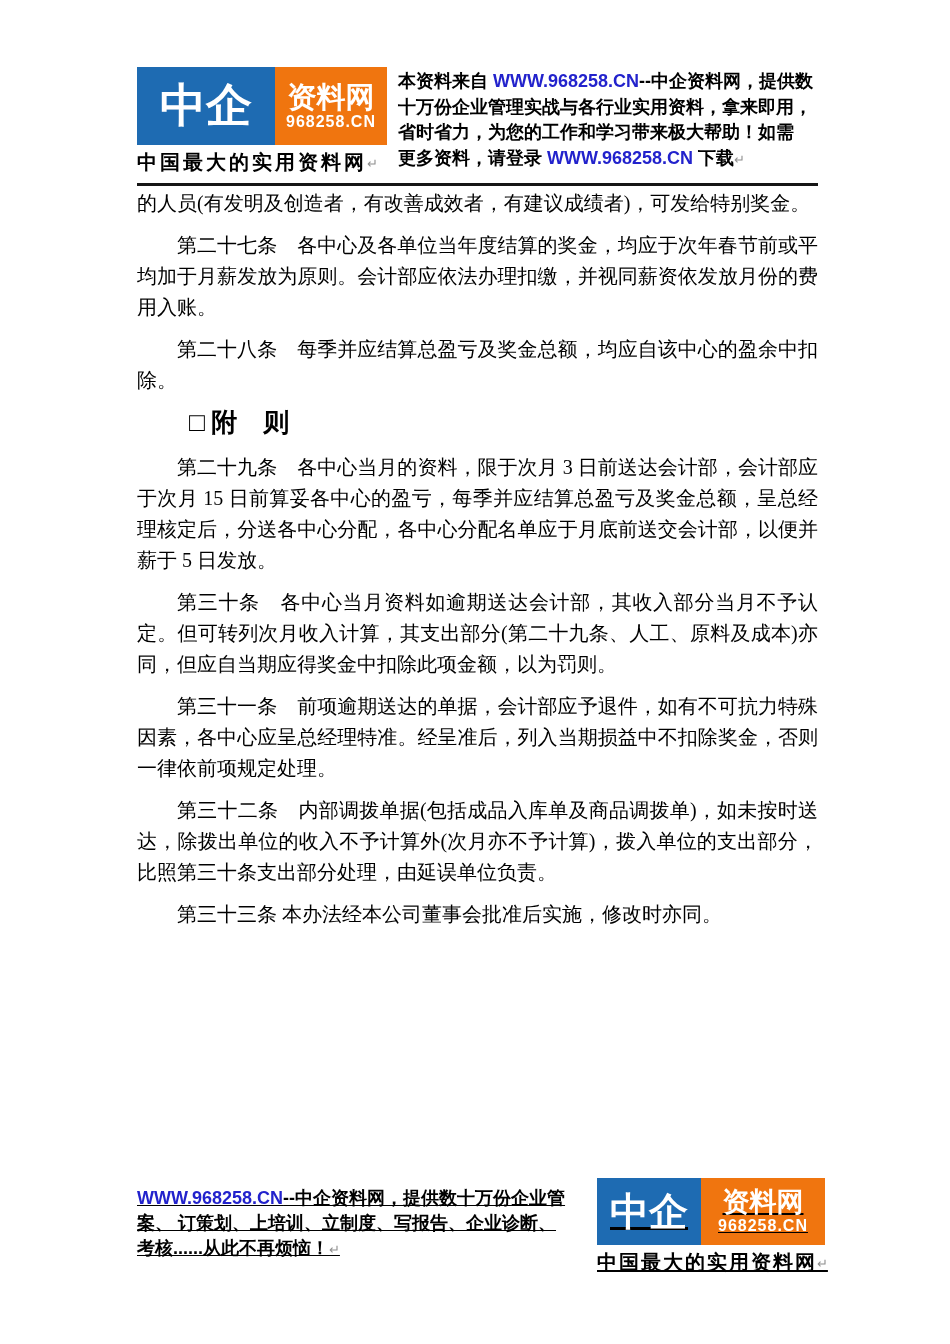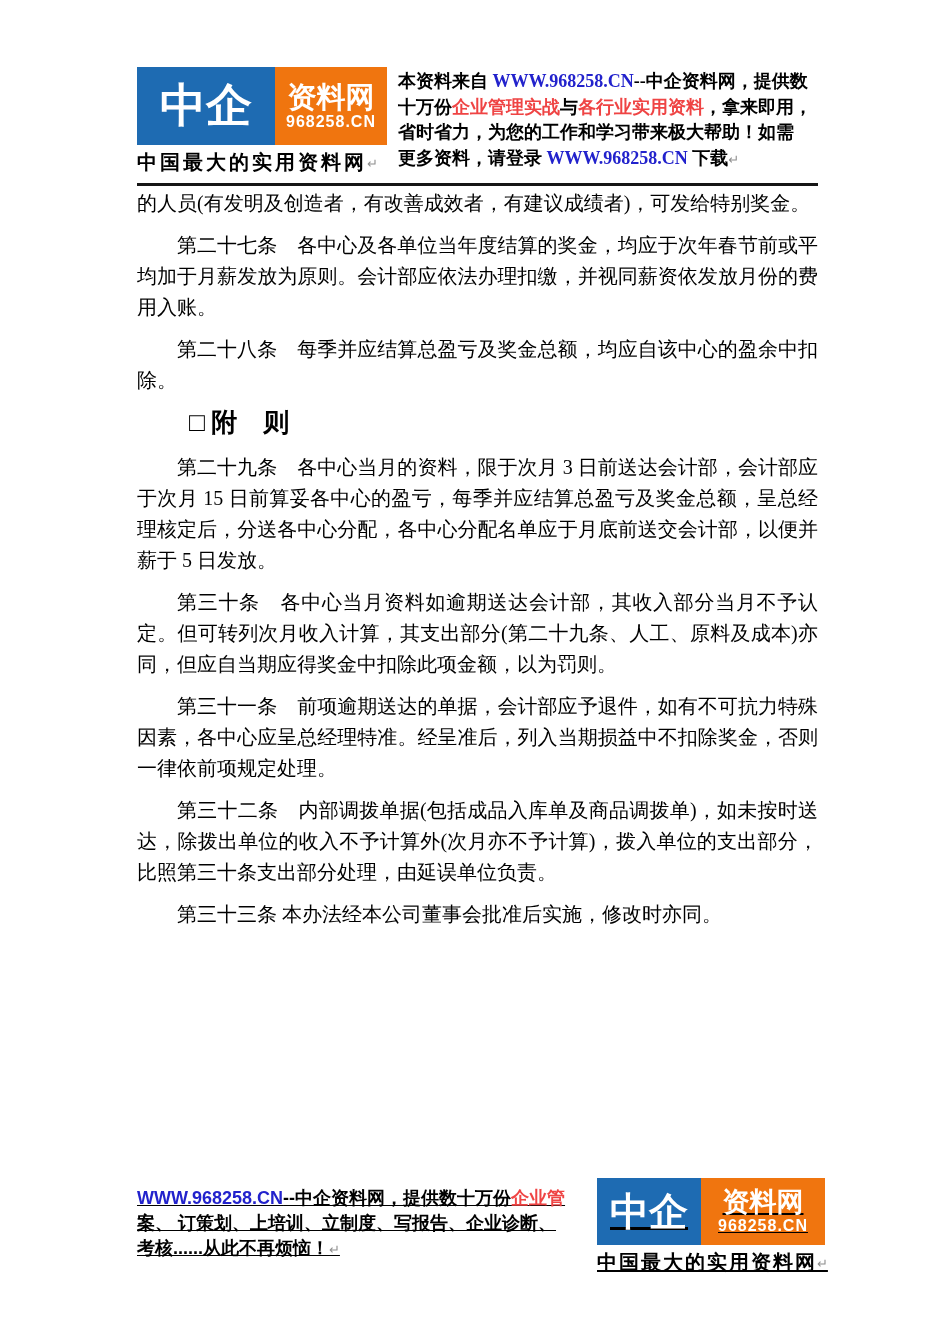--- a/index.html
+++ b/index.html
@@ -30,27 +30,27 @@
   .header .box-orange{width:112px;}
   .header .box-orange .brand2{font-size:29px;line-height:31px;}
   .header .box-orange .domain{font-size:16px;line-height:18px;letter-spacing:1px;}
   .logo-tagline{
     margin-top:4px;font-weight:900;font-size:20px;letter-spacing:3px;
     white-space:nowrap;font-family:"Liberation Serif",serif;
   }
   .pilcrow{color:#8f8f8f;font-size:13px;font-weight:normal;letter-spacing:0;vertical-align:middle;}
 
   .promo{
-    width:420px;font-family:Liberation Serif, serif;font-weight:bold;
+    width:420px;font-family:Liberation Sans, sans-serif;font-weight:bold;
     font-size:18px;line-height:25.5px;margin-top:2px;
   }
   .promo .line{white-space:nowrap;}
   .seg-black{color:#000;}
   .seg-blue{color:#2222cc;}
-  .seg-red{color:#ef4444;}
+  .seg-red{color:#000000;}
 
   
   .doc{
     position:absolute;top:176px;left:137px;width:681px;
     font-size:20px;line-height:31px;text-align:justify;
   }
   .doc p{margin:0 0 11px;text-indent:2em;}
   .doc p.noindent{text-indent:0;}
   .doc .section-heading{
     margin:5px 0 14px;text-indent:2em;font-size:26px;font-weight:bold;text-align:left;

